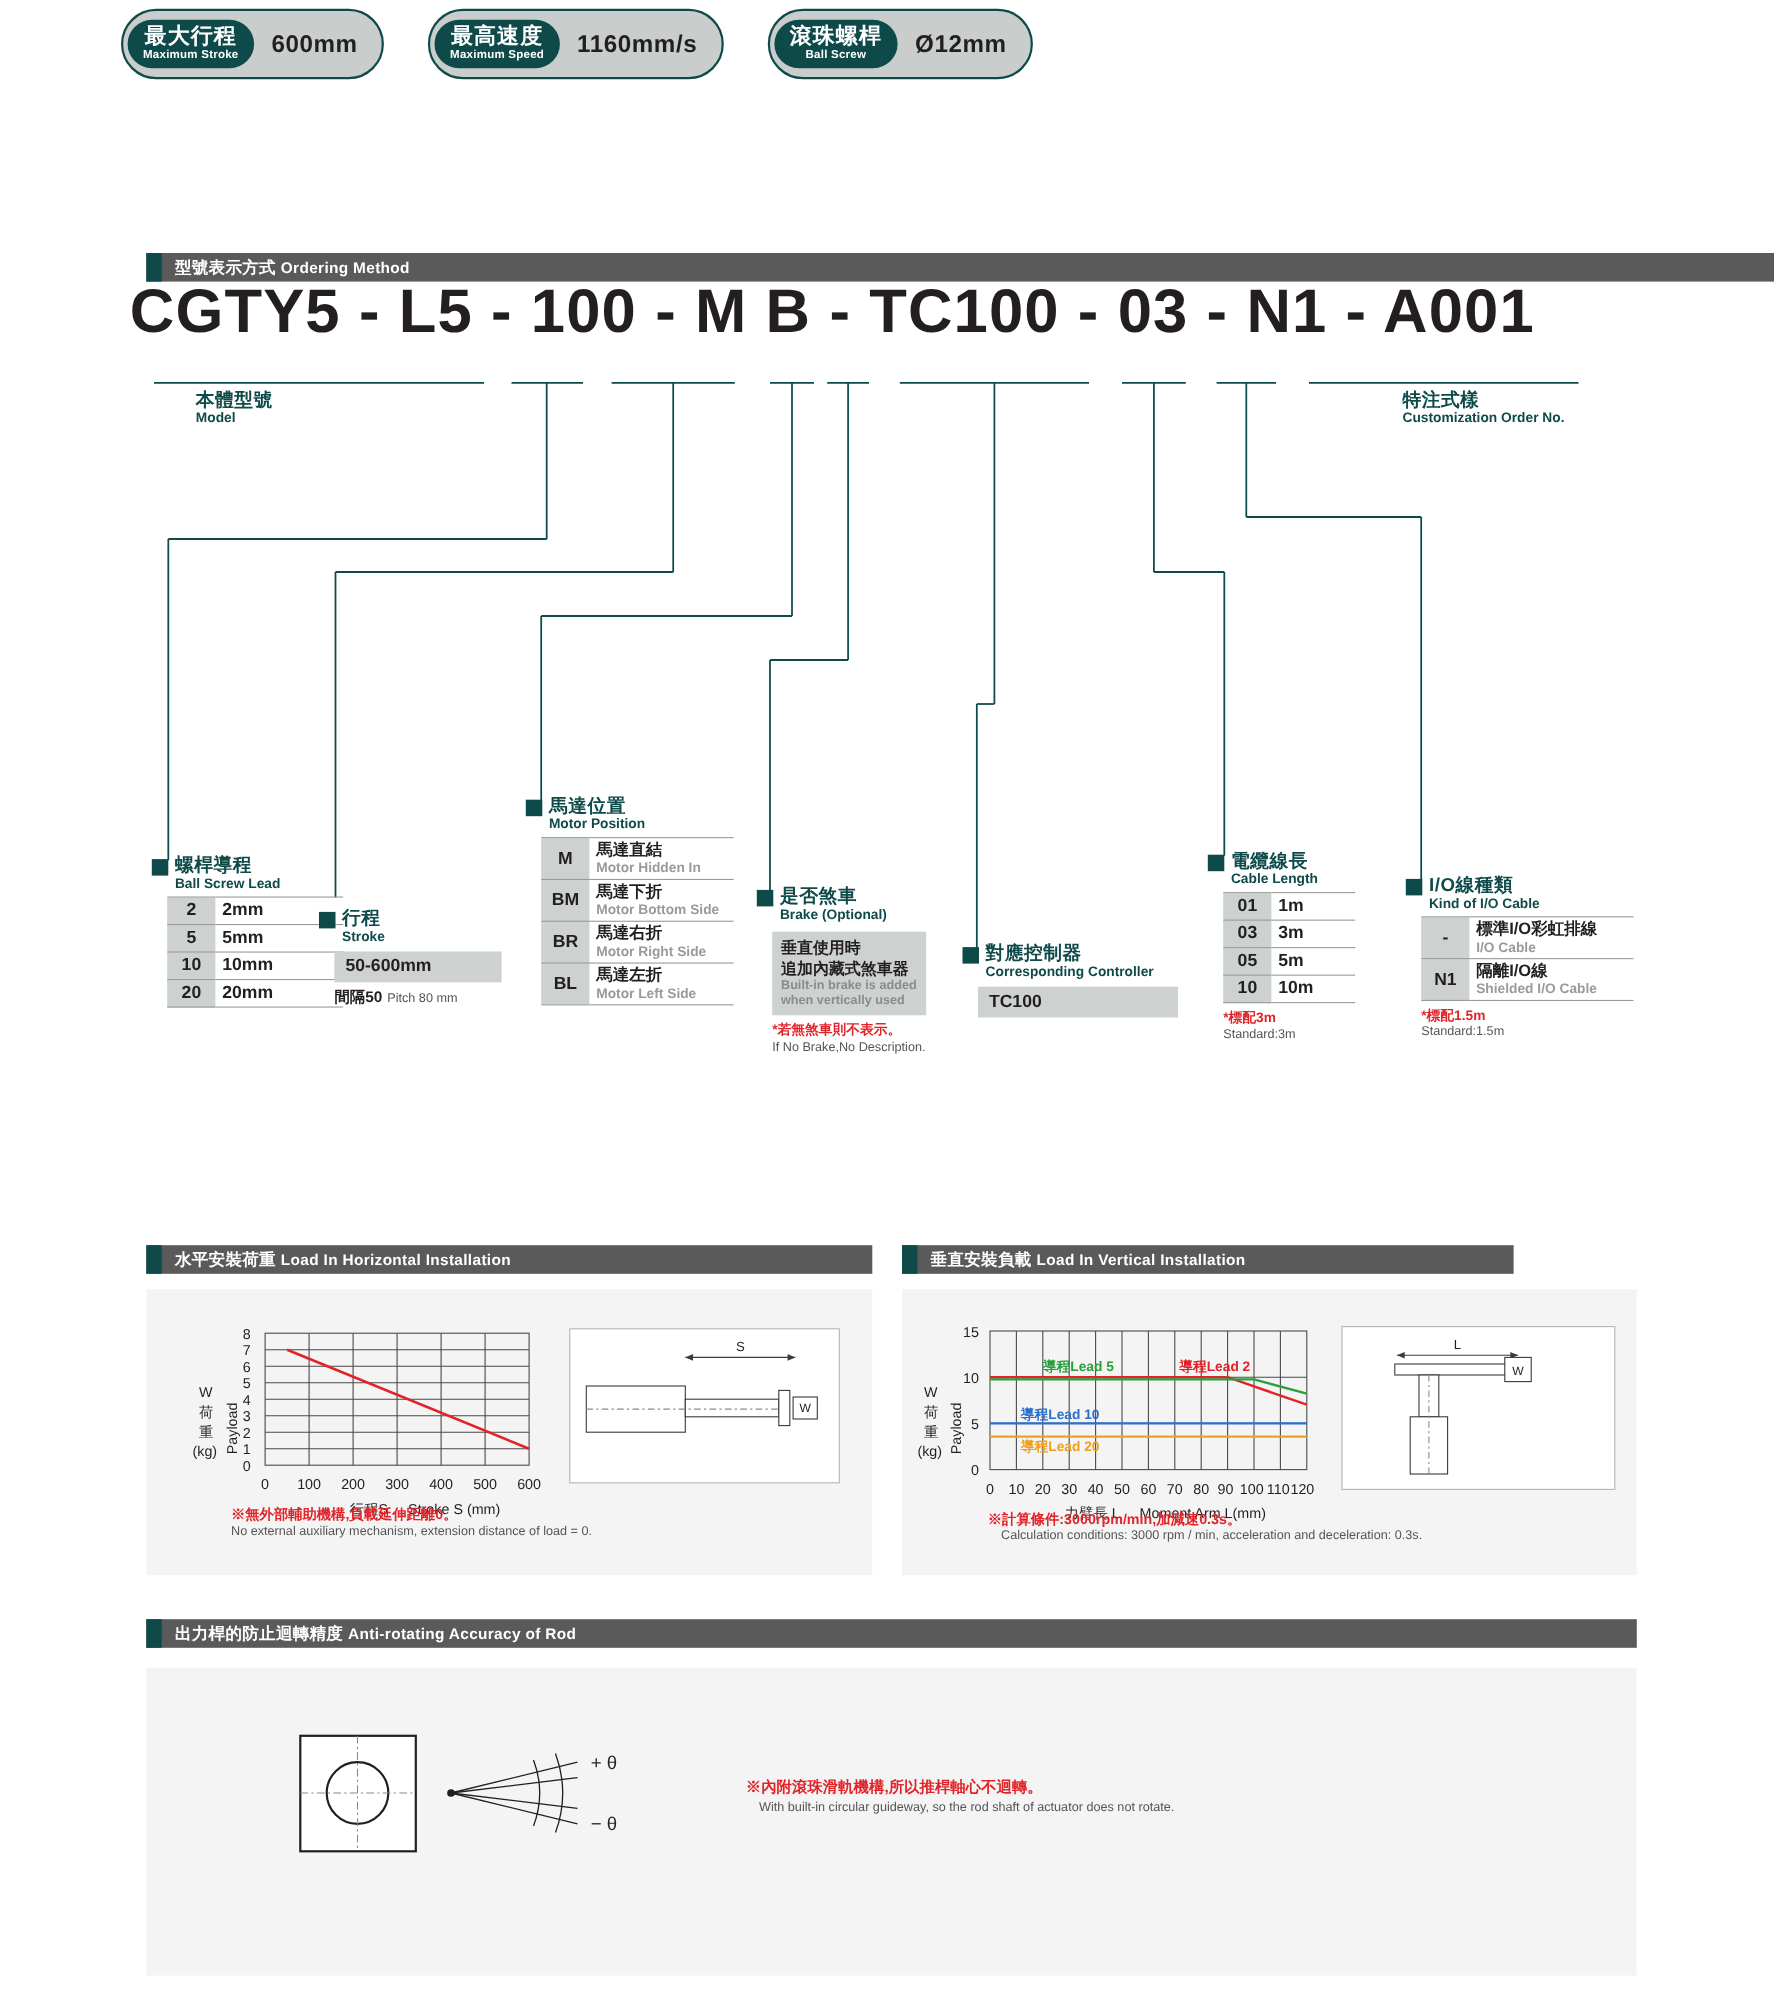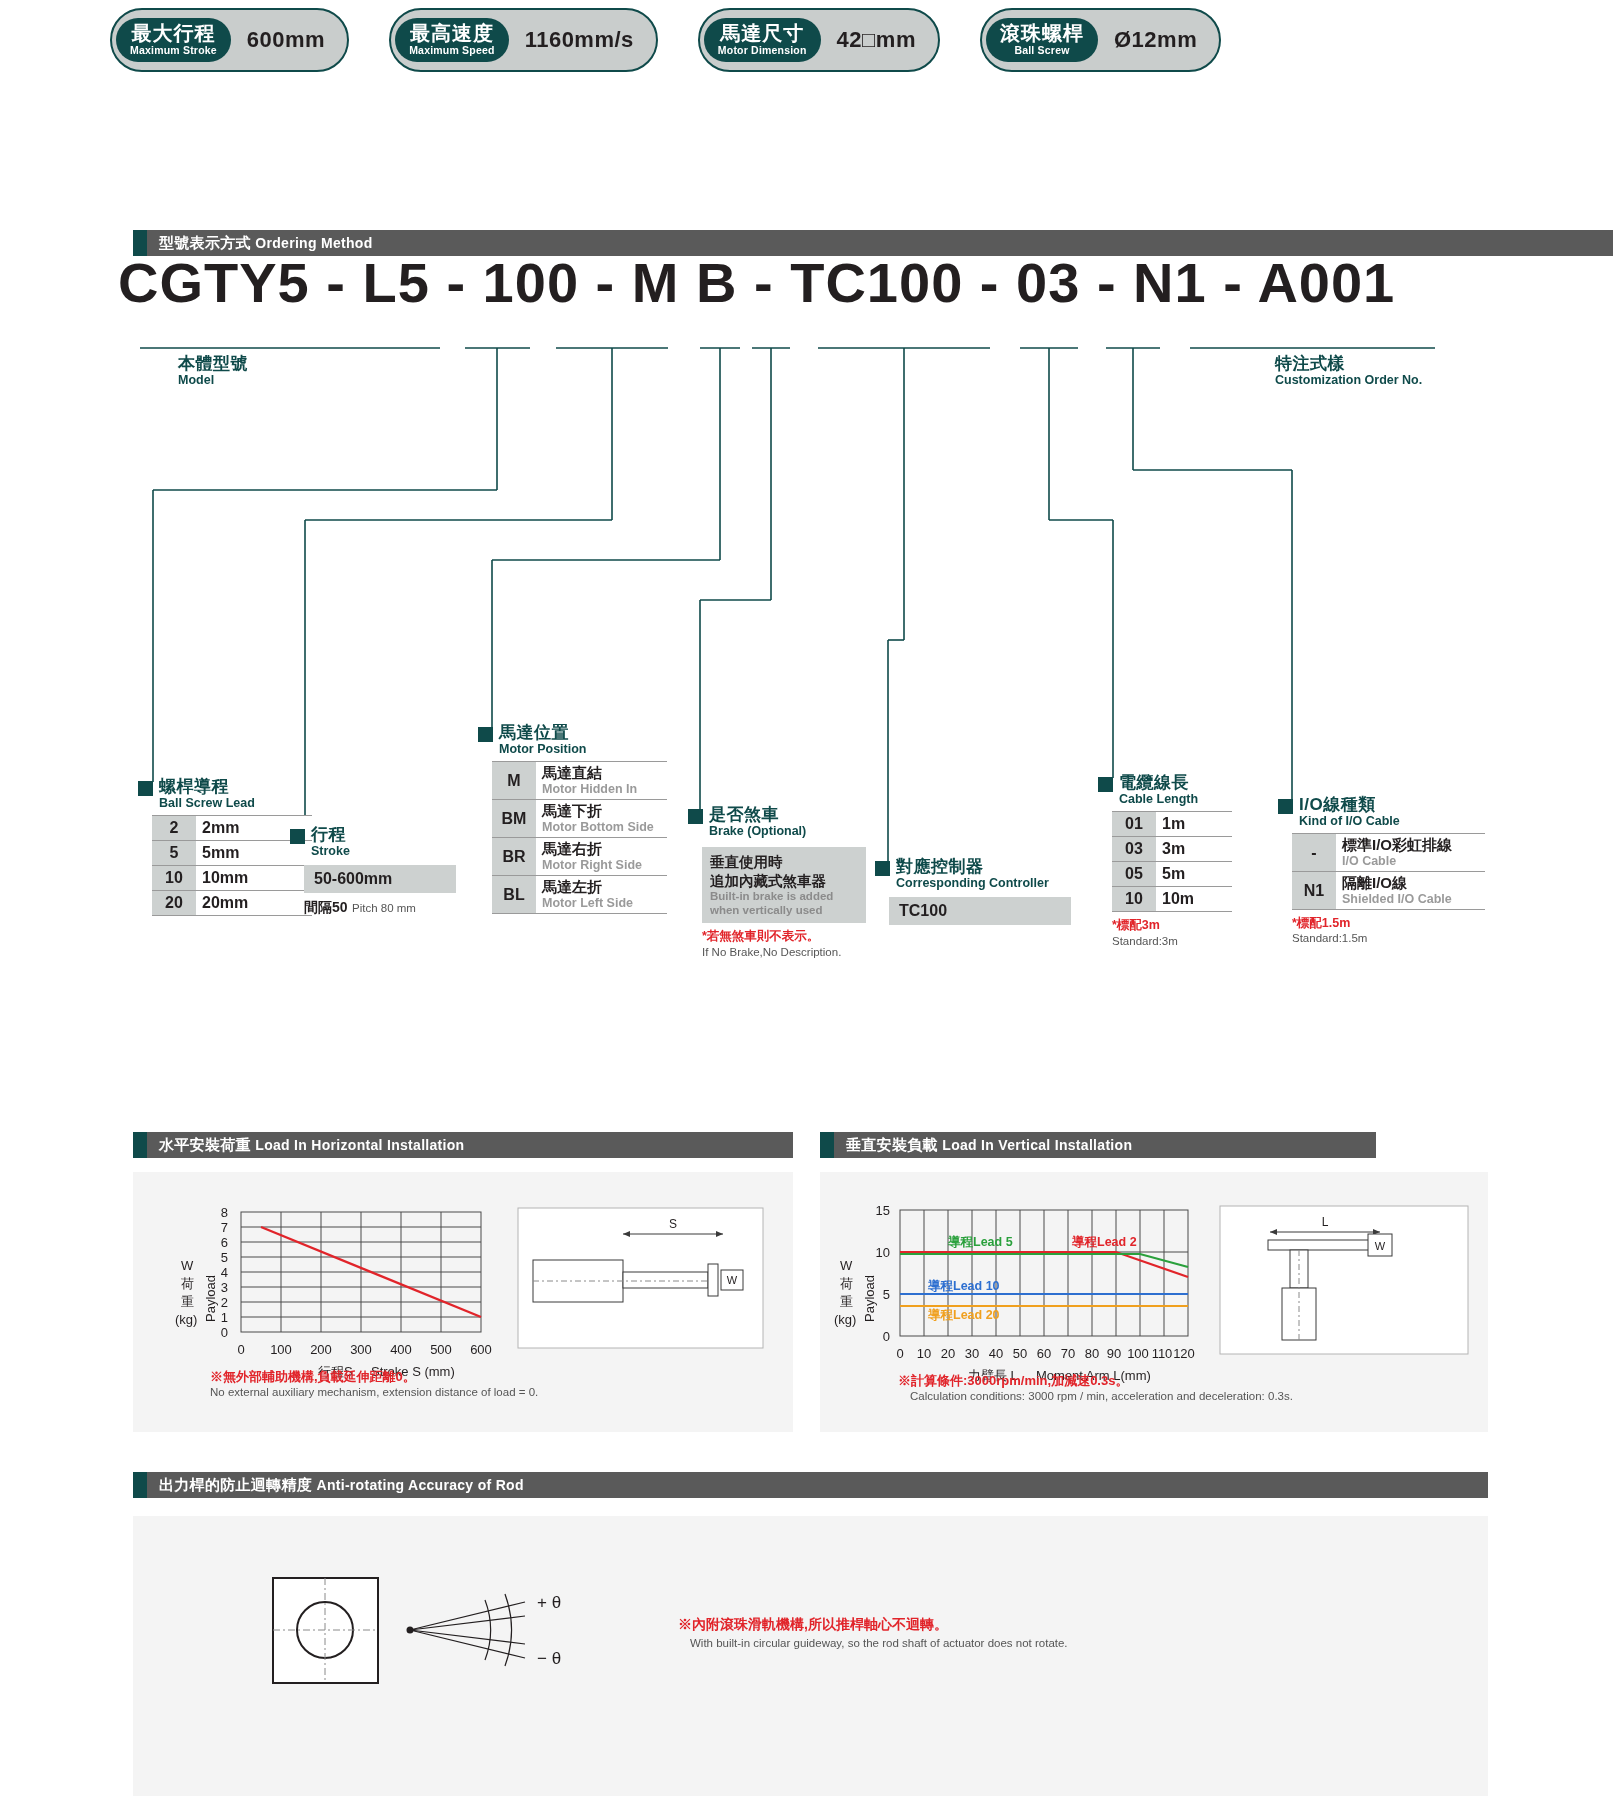--- a/index.html
+++ b/index.html
@@ -52,21 +52,21 @@
   .lgd-tbl tr:first-child td { border-top:1px solid #9a9a9a; }
   .lgd-tbl .k { background:#cdd1d0; text-align:center; font-size:16px; font-weight:bold; color:#231f20; width:44px; }
   .lgd-tbl .v { background:#fff; font-size:16px; font-weight:bold; color:#231f20; }
   .lgd-tbl .v .cn { font-size:15px; font-weight:bold; color:#231f20; line-height:1.1; display:block; }
   .lgd-tbl .v .en { font-size:12.5px; font-weight:bold; color:#9a9a9a; line-height:1.15; display:block; }
   .box-one { background:#cdd1d0; font-size:16px; font-weight:bold; padding:5px 10px; }
   .note-red { color:#e1242a; font-size:12.5px; font-weight:bold; margin-top:5px; line-height:1.3; }
   .note-gray { color:#555; font-size:11.5px; line-height:1.3; }
 
   
-  .brake-desc { background:#cdd1d0; padding:6px 8px; width:164px; }
+  .brake-desc { background:#cdd1d0; padding:6px 8px; width:140px; }
   .brake-desc .cn { font-size:14.5px; font-weight:bold; color:#231f20; line-height:1.25; }
   .brake-desc .en { font-size:11.5px; color:#8b8b8b; line-height:1.2; font-weight:bold; }
 
   
   .panel { position:absolute; background:#f4f4f4; }
   .chart-note-red { color:#e1242a; font-size:13px; font-weight:bold; }
   .chart-note-gray { color:#555; font-size:11.5px; }
 
   .axis-lbl { font-size:13px; fill:#231f20; font-family:"Liberation Sans", sans-serif; }
   .tick-lbl { font-size:13px; fill:#231f20; font-family:"Liberation Sans", sans-serif; }
@@ -88,27 +88,20 @@
       <div class="badge-en">Maximum Stroke</div>
     </div>
     <div class="badge-val">600mm</div>
   </div>
   <div class="badge">
     <div class="badge-pill">
       <div class="badge-cn">最高速度</div>
       <div class="badge-en">Maximum Speed</div>
     </div>
     <div class="badge-val">1160mm/s</div>
-  </div>
-  <div class="badge">
-    <div class="badge-pill">
-      <div class="badge-cn">馬達尺寸</div>
-      <div class="badge-en">Motor Dimension</div>
-    </div>
-    <div class="badge-val">42□mm</div>
   </div>
   <div class="badge">
     <div class="badge-pill">
       <div class="badge-cn">滾珠螺桿</div>
       <div class="badge-en">Ball Screw</div>
     </div>
     <div class="badge-val">Ø12mm</div>
   </div>
 </div>
 

